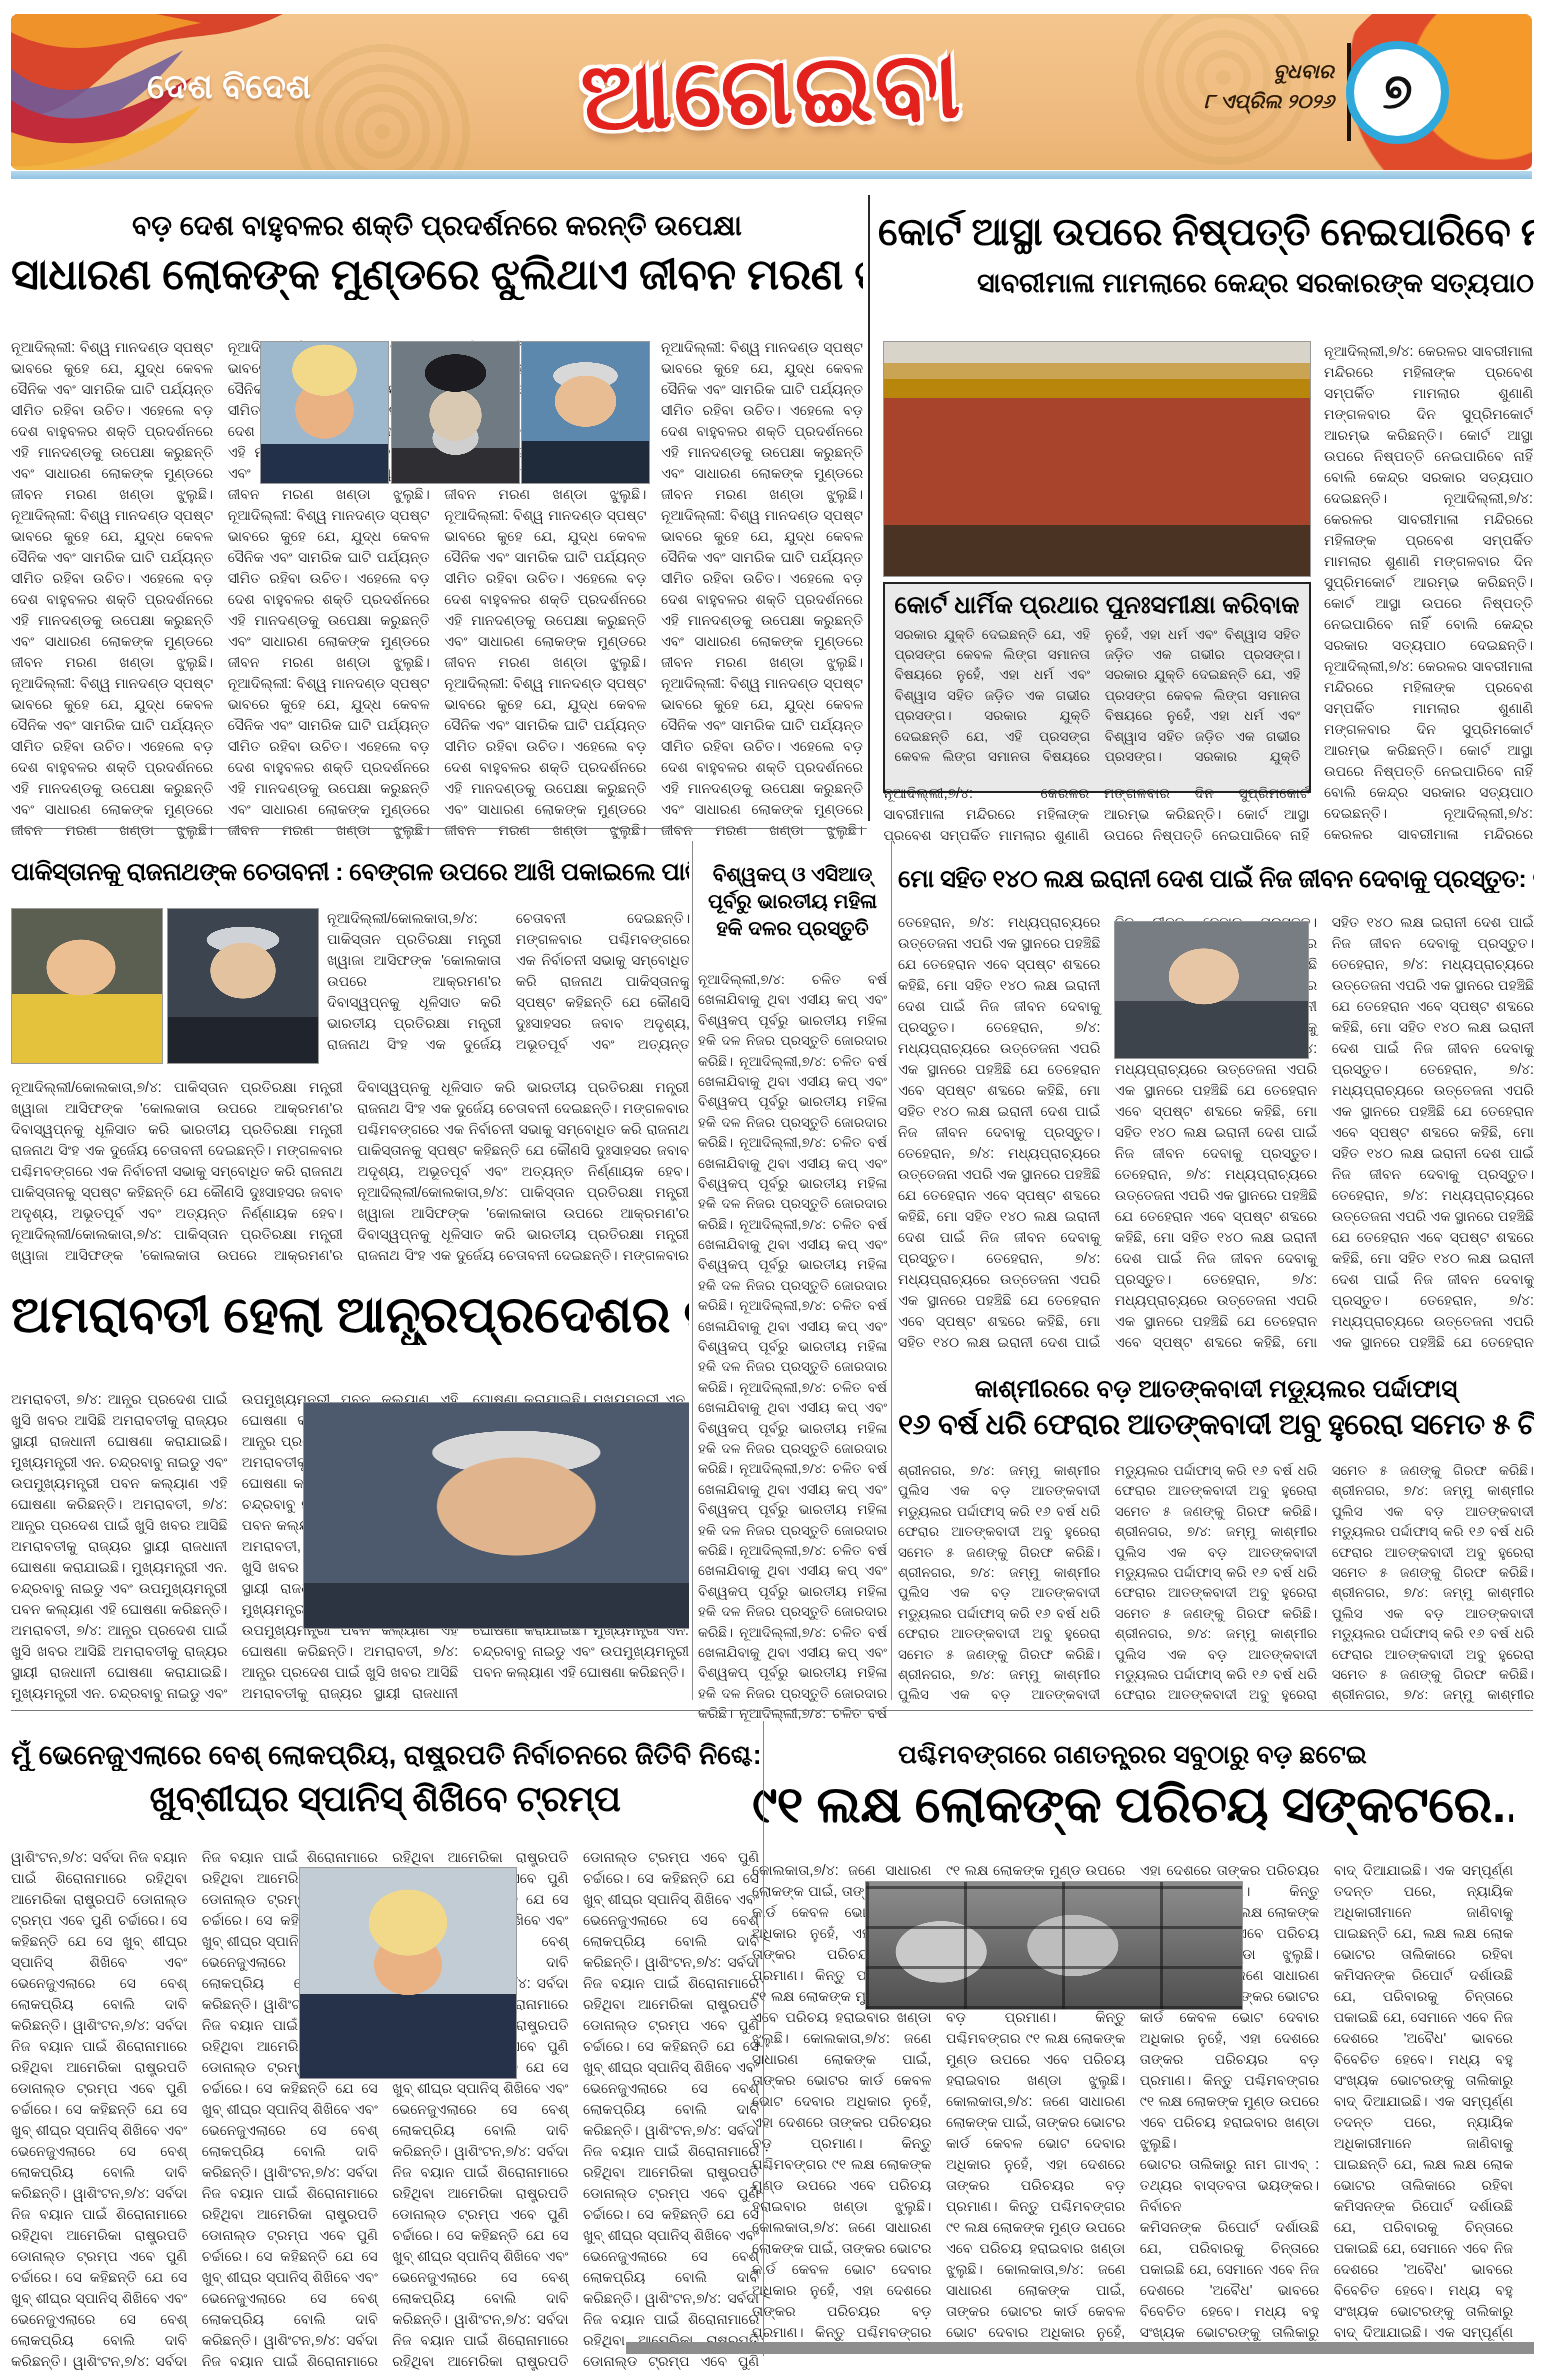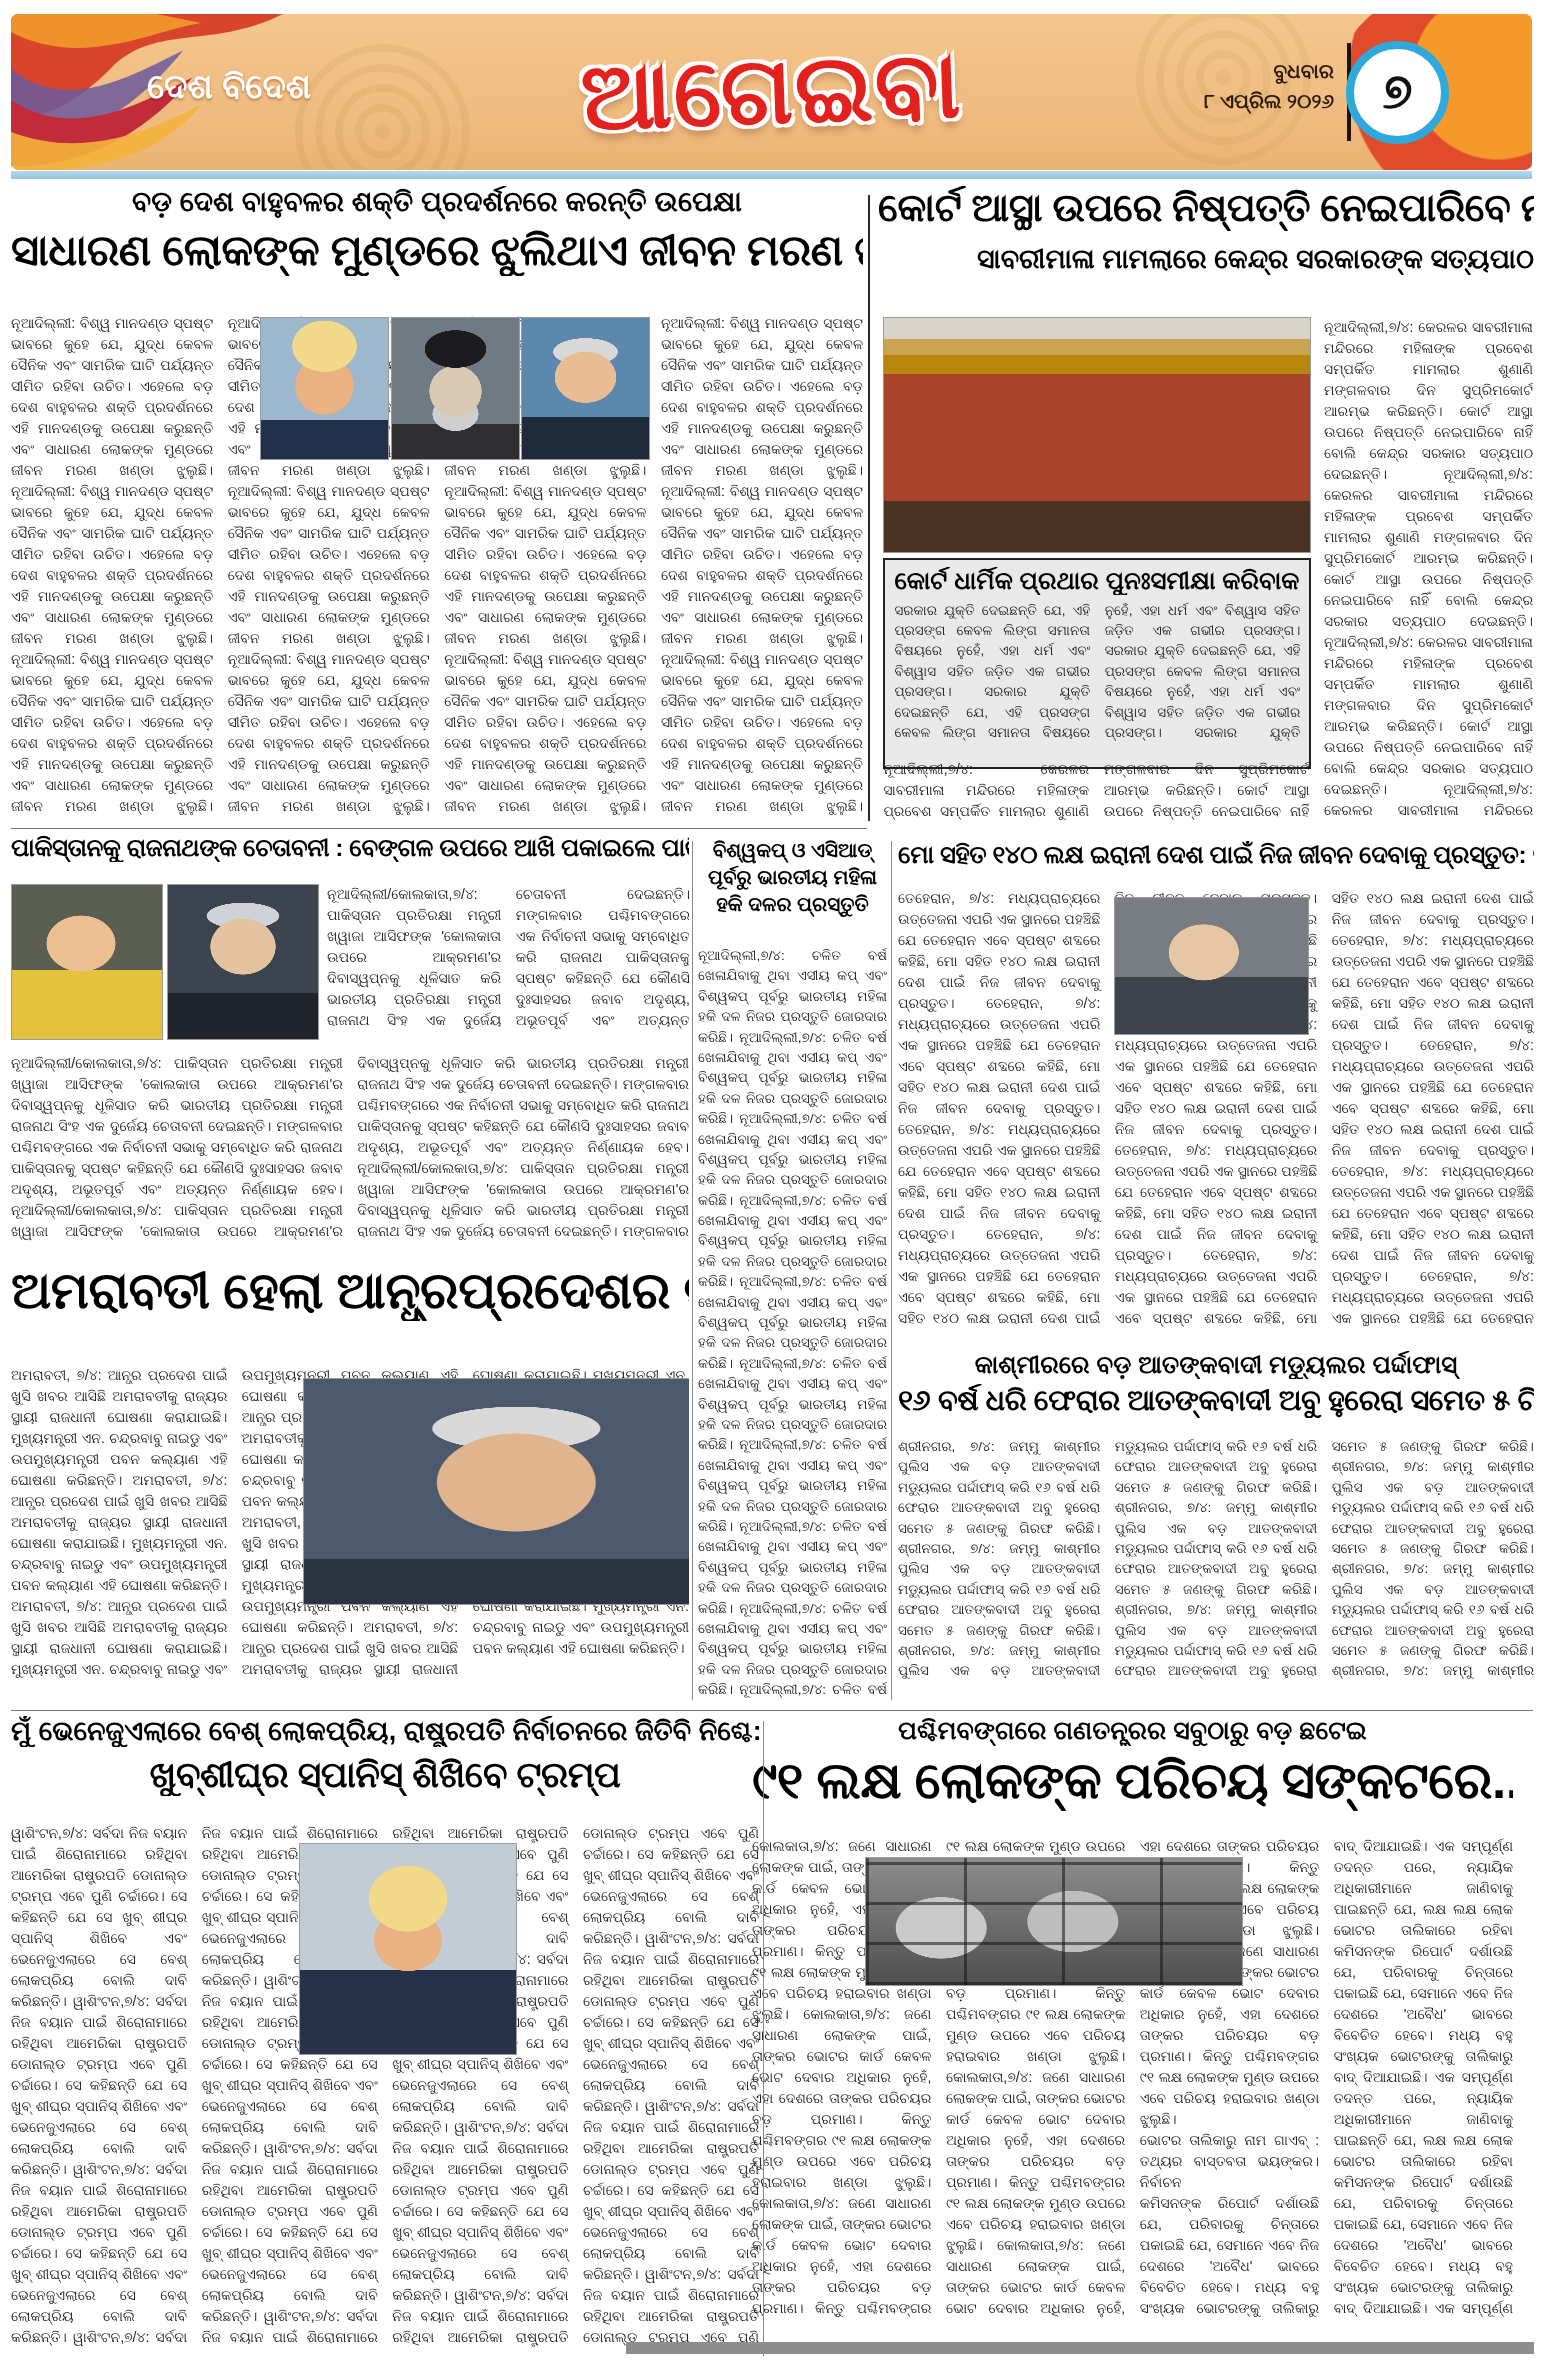--- a/index.html
+++ b/index.html
@@ -12,28 +12,28 @@
   .mast-waves{left:0;top:0;width:426px;height:156px;}
   .mast-blob-right{right:-36px;top:-27px;width:236px;height:218px;border-radius:50%;
             background:radial-gradient(circle at 70% 40%,#f59a2a 0 40%,#e04b2b 41% 70%,transparent 71%);}
   .mandala{width:199px;height:199px;border-radius:50%;
             background:repeating-radial-gradient(circle,rgba(170,140,50,.28) 0 7.3px,rgba(170,140,50,0) 7.3px 20px);}
   .section-label{left:136px;top:53px;font-size:34px;font-weight:bold;color:#ffffff;
             text-shadow:0 1.8px 2.7px rgba(120,40,0,.4);z-index:3;text-align:right;}
   .logo{left:0;right:0;top:23.6px;text-align:center;font-size:94px;font-weight:800;
             color:#e3211d;transform:rotate(-2deg);letter-spacing:1.8px;z-index:2;
             text-shadow:3.6px 3.6px 0 #fff,-3.6px -3.6px 0 #fff,3.6px -3.6px 0 #fff,-3.6px 3.6px 0 #fff,0 7.3px 9px rgba(80,20,0,.35);}
-  .date-block{right:198px;top:42px;text-align:right;font-size:20px;font-weight:bold;color:#2b1a08;line-height:1.5;z-index:3;}
+  .date-block{right:198px;top:42px;text-align:right;font-size:20px;font-weight:bold;color:#2b1a08;line-height:1.5;z-index:3;font-style:italic;}
   .date-bar{right:181px;top:29px;width:3.6px;height:98px;background:#1b1208;z-index:3;}
   .page-circle{right:83px;top:27px;width:87px;height:87px;border-radius:50%;background:#fff;
             border:8.2px solid #2fa8dc;display:flex;align-items:center;justify-content:center;
             font-size:49px;font-weight:800;color:#111;z-index:3;}
   .blue-strip{left:11px;top:171px;width:1521px;height:8.2px;background:linear-gradient(180deg,#b9d9ee,#8fc2e2);}
   
-  section{position:absolute;overflow:hidden;}
+  section{position:absolute;overflow:hidden;margin-top:24px;}
   .kicker{font-weight:800;color:#000;text-align:center;white-space:nowrap;overflow:hidden;}
   .headline{font-weight:800;color:#000;text-align:center;white-space:nowrap;overflow:hidden;letter-spacing:-0.5px;}
   .subhead{font-weight:800;color:#000;text-align:right;white-space:nowrap;overflow:hidden;}
   .body{font-size:14px;line-height:1.5;text-align:justify;color:#1c1c1c;overflow:hidden;
         column-gap:14.5px;}
   .body p{margin:0;}
   .vrule{width:1.8px;background:#2a2a2a;}
   .hrule{height:1.8px;background:#3a3a3a;}
   .photo{position:absolute;border:0.9px solid #9a9a9a;}
   

